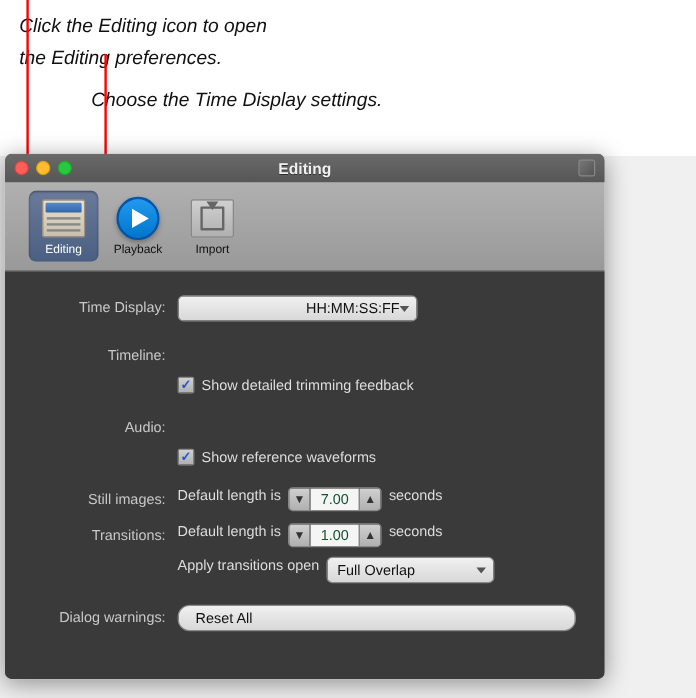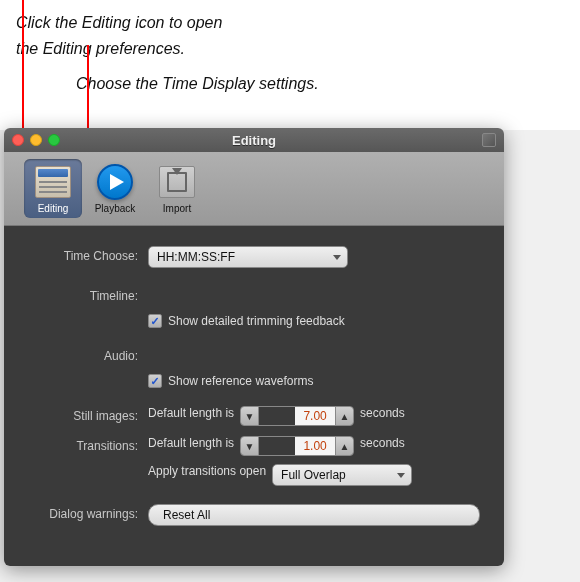--- a/index.html
+++ b/index.html
@@ -259,21 +259,21 @@
     .dropdown {
       display: flex;
       align-items: center;
       background: linear-gradient(to bottom, #f0f0f0, #d8d8d8);
       border: 1px solid #888;
       border-radius: 5px;
       padding: 2px 6px 2px 8px;
       cursor: pointer;
       width: 200px;
       height: 22px;
-      justify-content: space-between;
+      justify-content: flex-end;
     }
     .dropdown-text {
       font-size: 12px;
       color: #111;
     }
     .dropdown-arrow {
       width: 0; height: 0;
       border-left: 4px solid transparent;
       border-right: 4px solid transparent;
       border-top: 5px solid #555;
@@ -328,26 +328,25 @@
       cursor: pointer;
       height: 100%;
       font-size: 10px;
       color: #333;
     }
     .stepper-value {
       background: #f5f5f5;
       width: 40px;
       text-align: center;
       font-size: 12px;
-      color: #c2410c;
+      color: #14532d;
       height: 100%;
       display: flex;
       align-items: center;
       justify-content: center;
-      margin-left: 36px;
     }
     .stepper-up {
       width: 18px;
       background: linear-gradient(to bottom, #d0d0d0, #b0b0b0);
       border-left: 1px solid #888;
       display: flex;
       align-items: center;
       justify-content: center;
       cursor: pointer;
       height: 100%;
@@ -450,21 +449,21 @@
         </div>
       </div>
       <span class="toolbar-label">Import</span>
     </div>
 
   </div>
 
   <div class="content">
 
     <div class="pref-row">
-      <div class="pref-label">Time Choose:</div>
+      <div class="pref-label">Time Display:</div>
       <div class="pref-control">
         <div class="dropdown">
           <span class="dropdown-text">HH:MM:SS:FF</span>
           <div class="dropdown-arrow"></div>
         </div>
       </div>
     </div>
 
     <div class="separator"></div>
 

